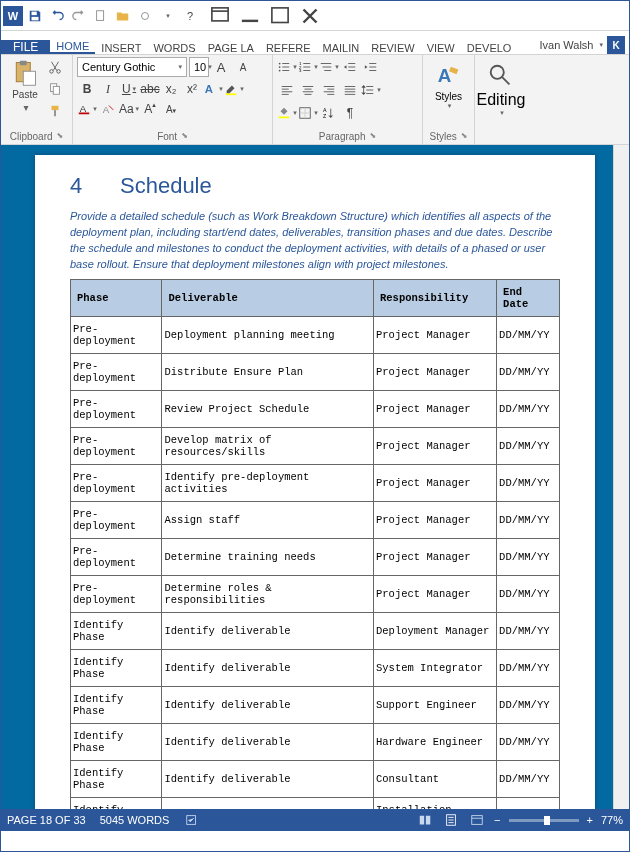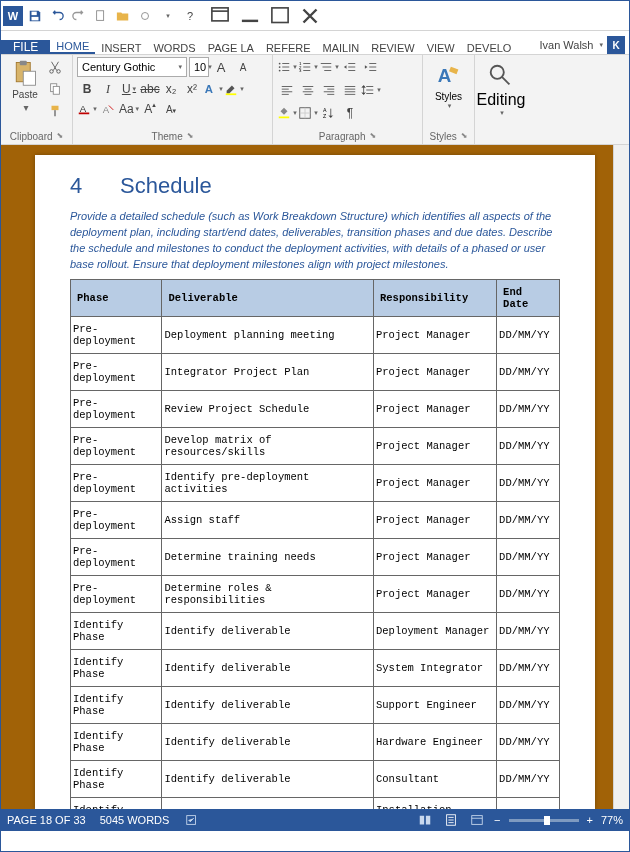--- a/index.html
+++ b/index.html
@@ -35,21 +35,21 @@
 .btn-row { display: flex; gap: 1px; }
 .rb { width: 20px; height: 20px; display: flex; align-items: center; justify-content: center; cursor: pointer; font-size: 12px; color: #444; }
 .rb.bold { font-weight: bold; }
 .rb.italic { font-style: italic; font-family: serif; }
 .rb.underline { text-decoration: underline; }
 .rb.strike { text-decoration: line-through; }
 .rb svg { width: 14px; height: 14px; }
 .drop-arrow { font-size: 7px; color: #666; margin-left: 2px; }
 .styles-big { width: 40px; display: flex; flex-direction: column; align-items: center; cursor: pointer; padding-top: 4px; }
 .styles-big svg { width: 30px; height: 30px; }
-.doc-area { height: 664px; background: #a16207; overflow: hidden; position: relative; display: flex; justify-content: center; }
+.doc-area { height: 664px; background: #0369a1; overflow: hidden; position: relative; display: flex; justify-content: center; }
 .page { width: 560px; background: #fff; margin-top: 10px; box-shadow: 0 0 4px rgba(0,0,0,0.3); padding: 18px 35px 10px 35px; }
 .heading { font-family: "Century Gothic", sans-serif; color: #2b579a; font-size: 22px; margin-bottom: 10px; }
 .heading .num { display: inline-block; width: 50px; }
 .instr { font-family: "Century Gothic", sans-serif; font-style: italic; color: #2b579a; font-size: 11px; line-height: 1.45; margin-bottom: 6px; }
 table.doc { width: 100%; border-collapse: collapse; font-size: 10.5px; margin-top: 6px; font-family: Liberation Mono, monospace; }
 table.doc th { background: #b8cce4; border: 1px solid #666; padding: 6px 6px; text-align: left; font-weight: bold; font-size: 10.5px; }
 table.doc td { border: 1px solid #666; padding: 6px 2px; }
 .scroll-right { position: absolute; right: 0; top: 0; width: 16px; height: 100%; background: #f0f0f0; border-left: 1px solid #d4d4d4; }
 .statusbar { height: 22px; background: #2b579a; color: #fff; display: flex; align-items: center; font-size: 11px; padding: 0 6px; gap: 14px; }
 .sb-right { margin-left: auto; display: flex; align-items: center; gap: 8px; }
@@ -239,21 +239,21 @@
           </div>
         <div class="rb">
             <span>Aa</span>
             <span class="drop-arrow">▾</span>
           </div>
         <div class="rb" style="font-size:12px">A<span style="position:relative;top:-4px;font-size:7px">▴</span></div>
         <div class="rb" style="font-size:10px">A<span style="position:relative;top:2px;font-size:7px">▾</span></div>
       </div>
     </div>
     <div class="group-label">
-        <span>Theme</span>
+        <span>Font</span>
         <span class="dlauncher">⬊</span>
       </div>
   </div>
 
   <div class="group" style="width:150px">
     <div class="group-body" style="flex-direction:column;gap:3px">
       <div class="btn-row">
         <div class="rb">
             <svg viewBox="0 0 16 16">
               <circle cx="3" cy="4" r="1" fill="#555"></circle>
@@ -404,21 +404,21 @@
         </thead>
       <tbody id="tbody">
           <tr>
             <td>Pre-deployment</td>
             <td>Deployment planning meeting</td>
             <td>Project Manager</td>
             <td>DD/MM/YY</td>
           </tr>
           <tr>
             <td>Pre-deployment</td>
-            <td>Integrator Project Plan</td>
+            <td>Distribute Ensure Plan</td>
             <td>Project Manager</td>
             <td>DD/MM/YY</td>
           </tr>
           <tr>
             <td>Pre-deployment</td>
             <td>Review Project Schedule</td>
             <td>Project Manager</td>
             <td>DD/MM/YY</td>
           </tr>
           <tr>

